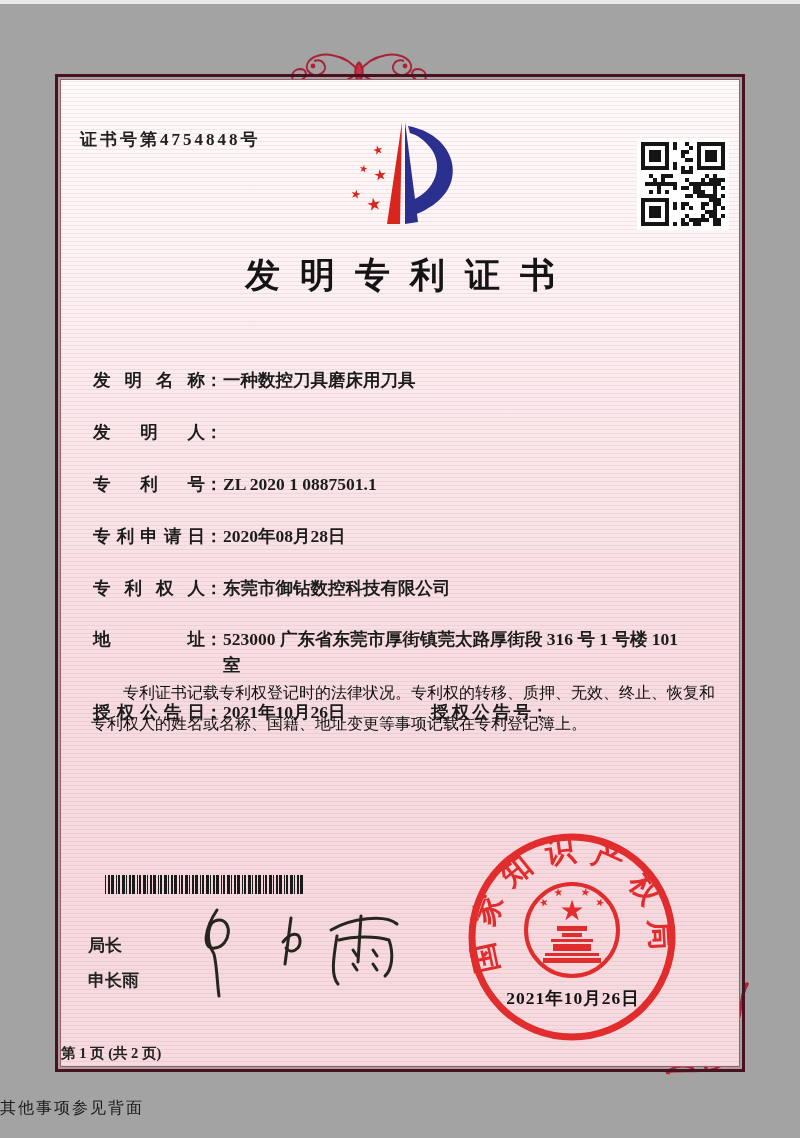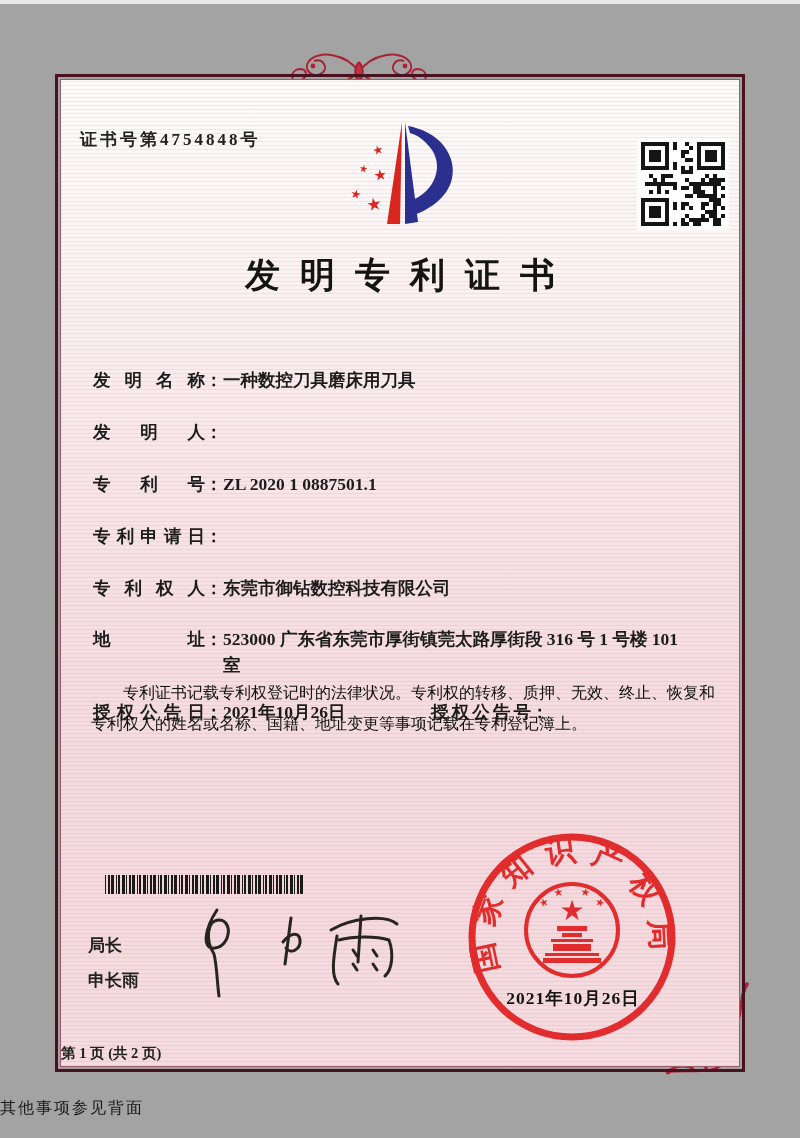--- a/index.html
+++ b/index.html
@@ -363,20 +363,21 @@
 
           <div class="field-row">
             <span class="flabel">专利号</span>
             <span class="fcolon">：</span>
             <span class="fvalue">ZL 2020 1 0887501.1</span>
           </div>
 
           <div class="field-row">
             <span class="flabel">专利申请日</span>
             <span class="fcolon">：</span>
+            <span class="fvalue">2020年08月28日</span>
           </div>
 
           <div class="field-row">
             <span class="flabel">专利权人</span>
             <span class="fcolon">：</span>
             <span class="fvalue">东莞市御钻数控科技有限公司</span>
           </div>
 
           <div class="field-row" style="margin-bottom:22px;">
             <span class="flabel">地址</span>

